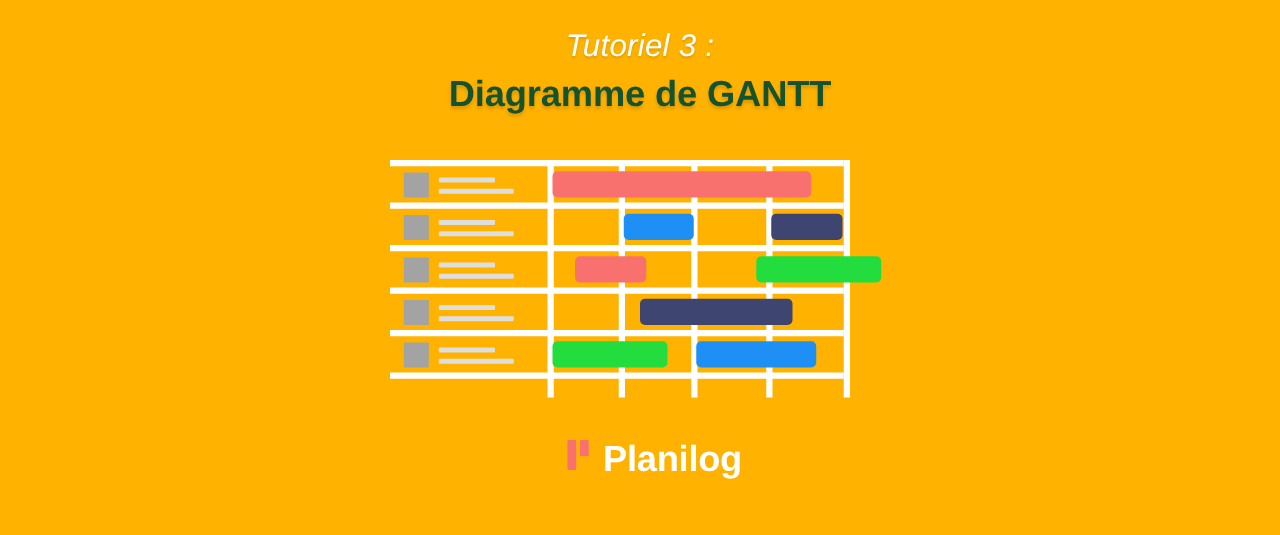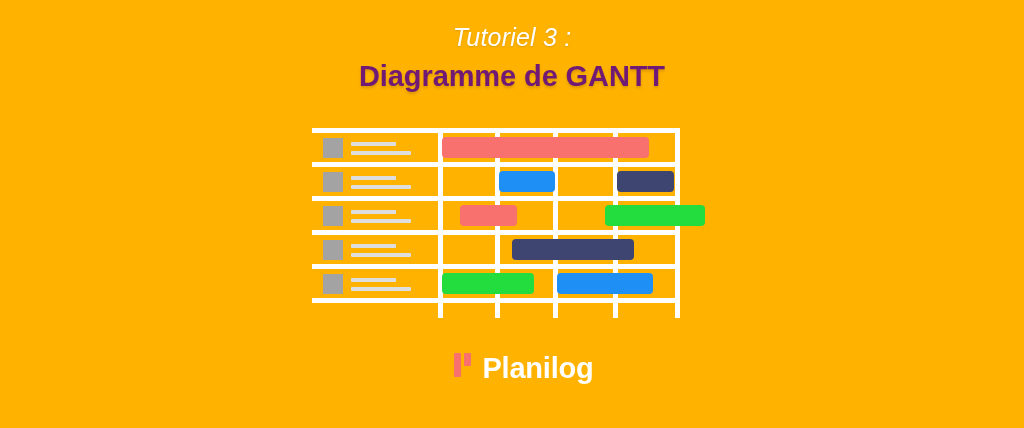--- a/index.html
+++ b/index.html
@@ -34,21 +34,21 @@
     font-weight: 400;
     font-size: 25px;
     color: #ffffff;
     letter-spacing: 0.2px;
     line-height: 30px;
     text-shadow: 0 1px 2px rgba(150,95,0,0.30);
   }
   .title-main {
     font-weight: bold;
     font-size: 29px;
-    color: #701a75;
+    color: #14532d;
     letter-spacing: -0.1px;
     line-height: 38px;
     margin-top: 5px;
     text-shadow: 0 2px 3px rgba(150,95,0,0.35);
   }
 
   
   .gantt {
     position: absolute;
     left: 312px;

